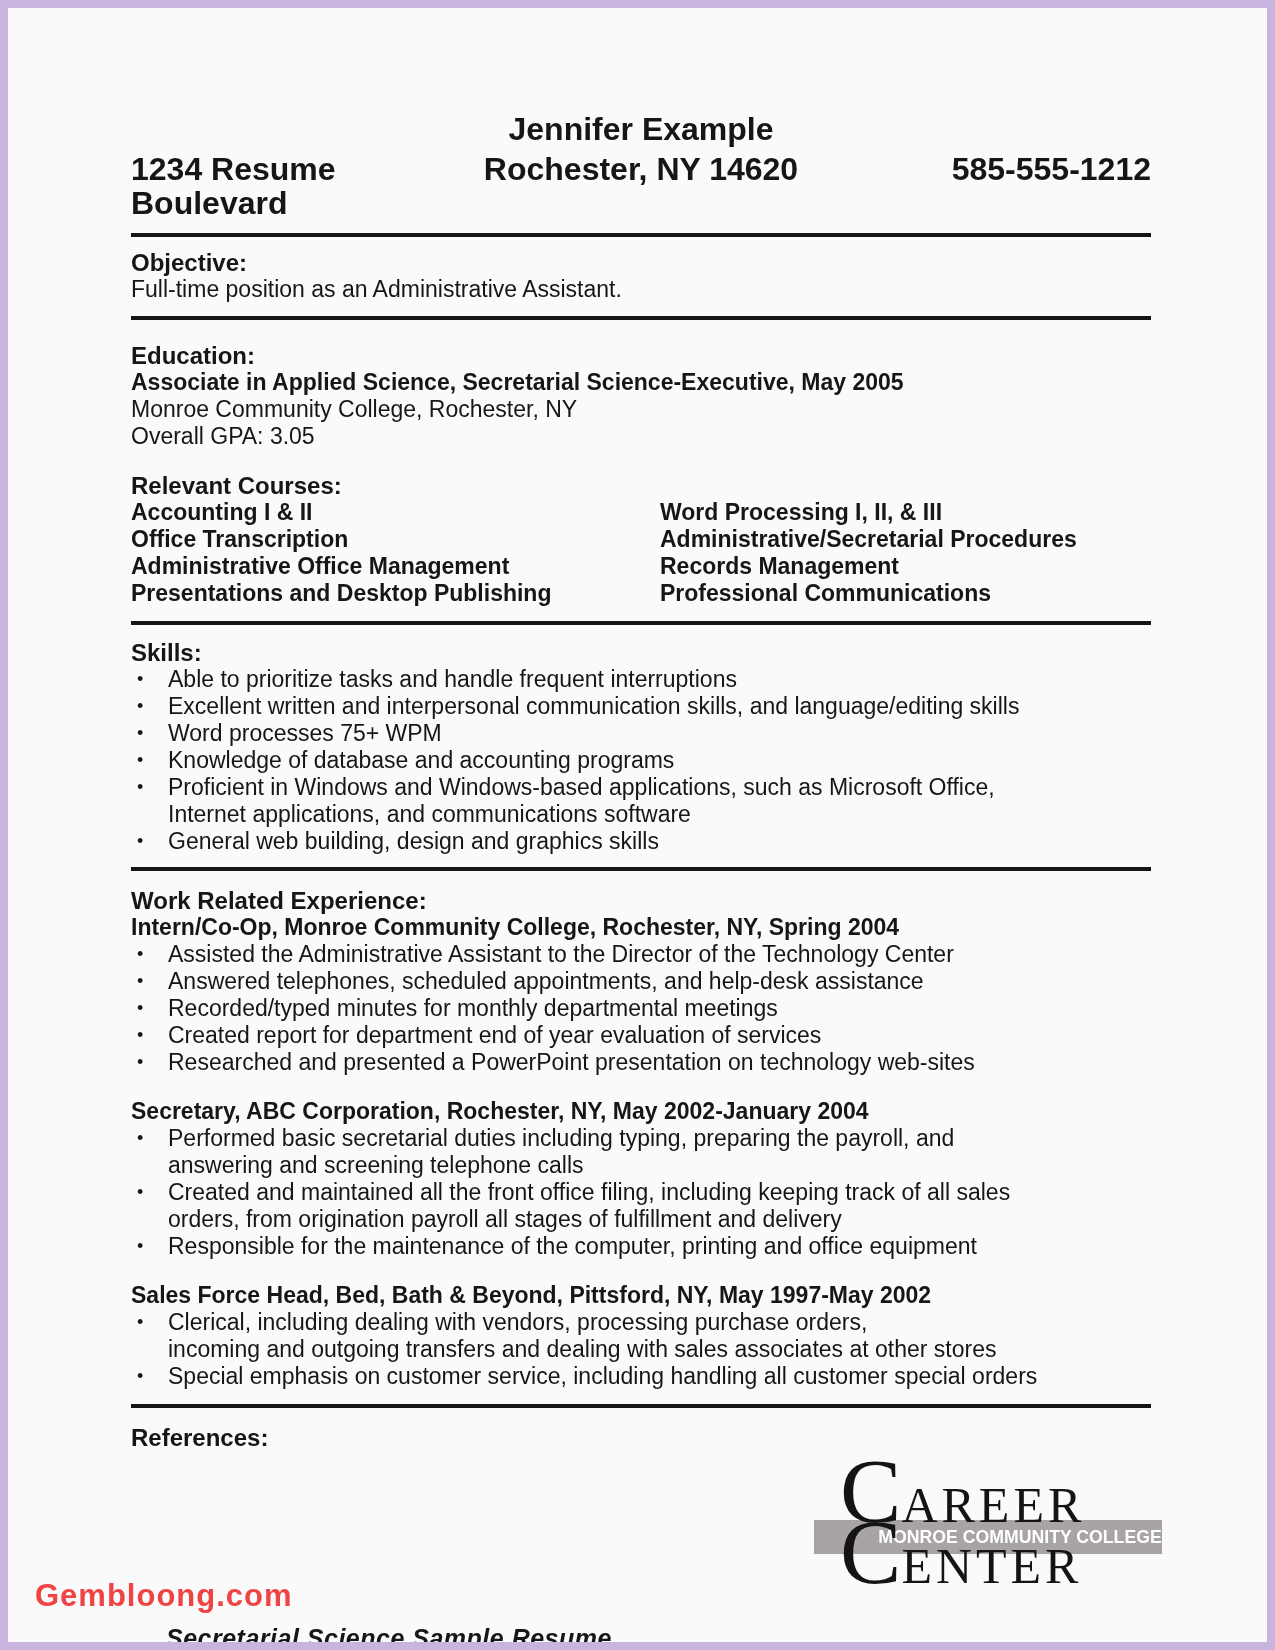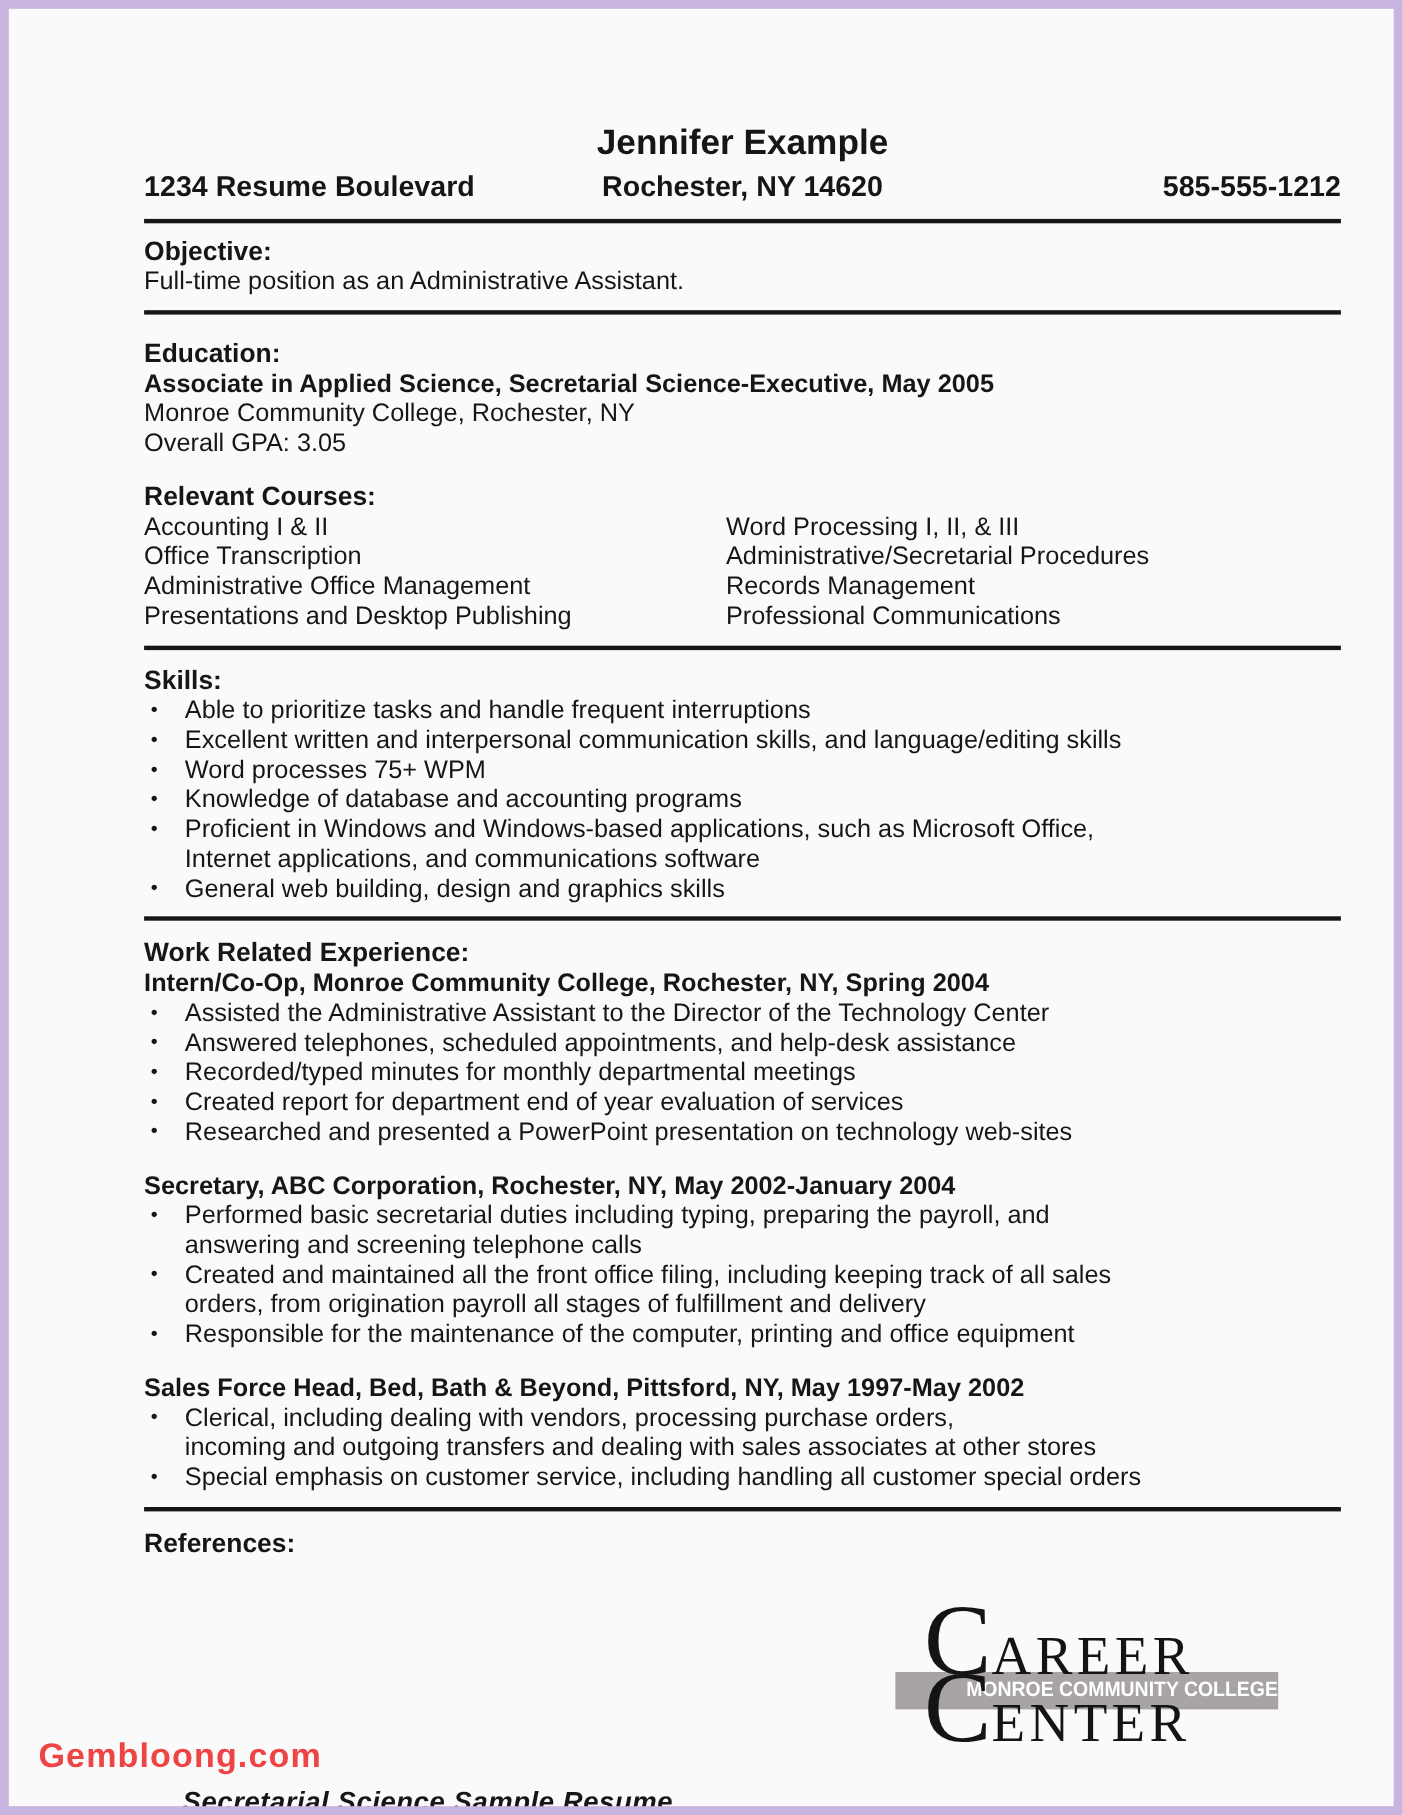--- a/index.html
+++ b/index.html
@@ -14,34 +14,34 @@
   .page {
     position: relative;
     margin: 8px;
     width: 1259px;
     height: 1634px;
     background: #fbfafb;
     box-sizing: border-box;
     overflow: hidden;
   }
   .content {
-    padding: 100px 48px 0 123px; 
+    padding: 100px 116px 0 123px; 
     box-sizing: border-box;
     width: 100%;
   }
   .name {
     text-align: center;
     font-size: 32px;
     font-weight: bold;
     line-height: 42px;
   }
   .addr-row {
     display: grid;
     grid-template-columns: 1fr auto 1fr;
-    font-size: 26px;
+    font-size: 32px;
     font-weight: bold;
     line-height: 34px;
     margin-top: 2px;
   }
   .addr-row .right { text-align: right; }
   .addr-row .mid   { text-align: center; }
   .rule {
     height: 4px;
     background: #161616;
     margin-top: 13px;
@@ -56,20 +56,21 @@
     line-height: 27px;
   }
   .b { font-weight: bold; }
   .mt12 { margin-top: 12px; }
   .mt14 { margin-top: 14px; }
   .mt16 { margin-top: 16px; }
   .mt22 { margin-top: 22px; }
   .courses {
     display: grid;
     grid-template-columns: 529px 1fr;
+    font-weight: bold;
   }
   .bullet {
     display: flex;
     align-items: flex-start;
   }
   .dot {
     flex: 0 0 37px;
     font-size: 18px;
     line-height: 27px;
     padding-left: 6px;

